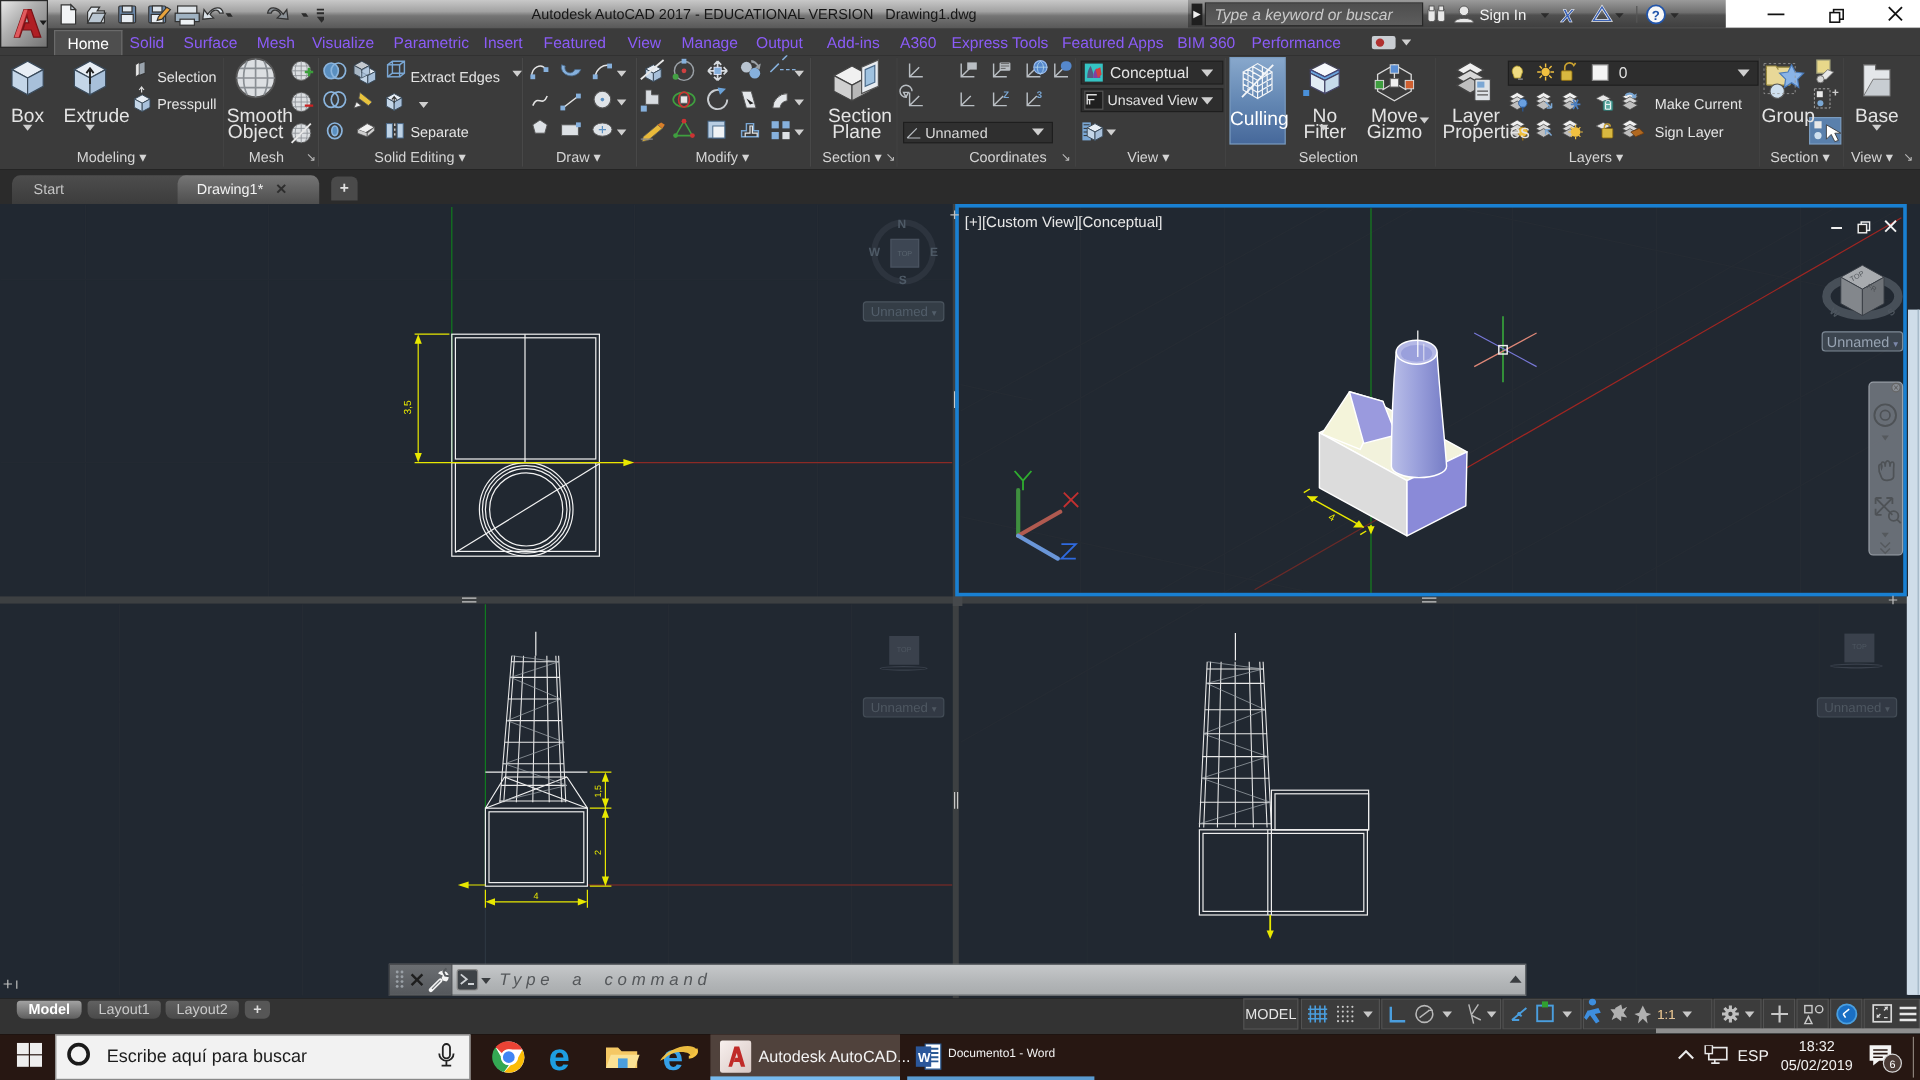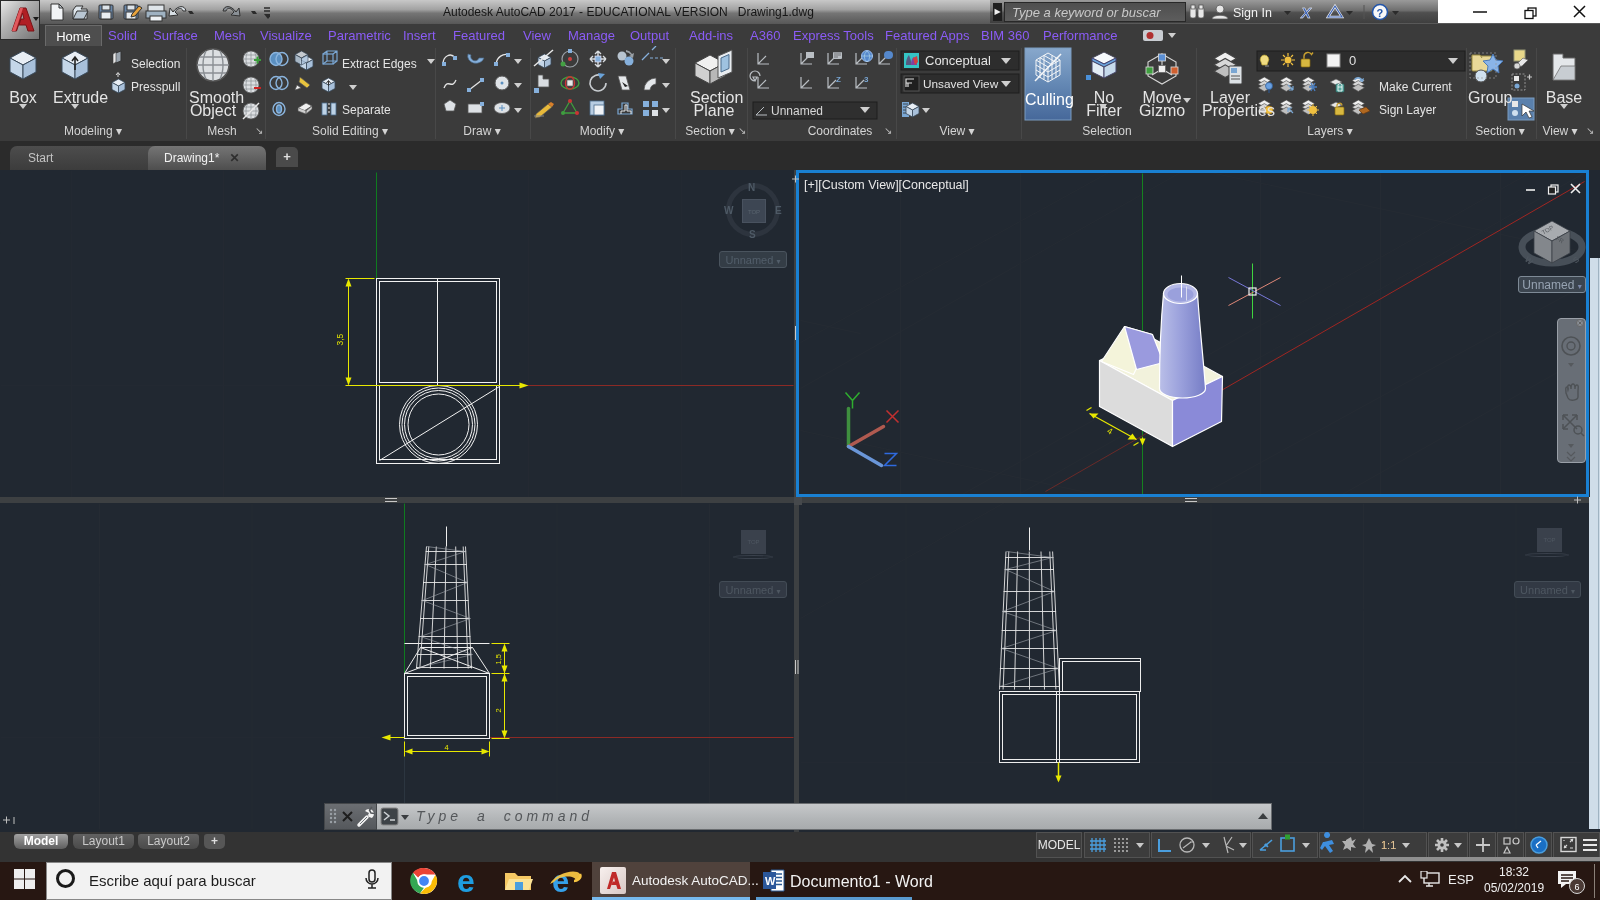--- a/index.html
+++ b/index.html
@@ -893,21 +893,21 @@
   </svg>
   <div class="abs" style="left:632px;top:873px;color:#f2f2f2;font-size:13.5px">Autodesk AutoCAD...</div>
 
   <div class="abs" style="left:756px;top:897px;width:156px;height:3px;background:#5a9bd0"></div>
   <svg class="abs" style="left:763px;top:868px" width="22" height="25" viewBox="0 0 22 25">
     <path d="M8 2 h13 v21 h-13 z" fill="#fff" stroke="#2a5a94" stroke-width="1"></path>
     <path d="M10 6 h9 M10 9.5 h9 M10 13 h9 M10 16.5 h9" stroke="#2a5a94" stroke-width="1.6"></path>
     <rect x="0" y="4" width="13" height="17" fill="#2b579a"></rect>
     <text x="2" y="17" font-size="11" fill="#fff" font-weight="bold">W</text>
   </svg>
-  <div class="abs" style="left:790px;top:873px;color:#f2f2f2;font-size:16px">Documento1 - Word</div>
+  <div class="abs" style="left:790px;top:873px;color:#f2f2f2;font-size:10px">Documento1 - Word</div>
 
   <svg class="abs" style="left:1396px;top:871px" width="48" height="20" viewBox="0 0 48 20">
     <path d="M3 11 l6 -6 6 6" fill="none" stroke="#e8e8e8" stroke-width="1.8"></path>
     <rect x="28" y="2" width="15" height="10" fill="none" stroke="#e8e8e8" stroke-width="1.4"></rect>
     <path d="M33 12 v3 M30 15 h7" stroke="#e8e8e8" stroke-width="1.4"></path>
     <rect x="25" y="0" width="6" height="7" fill="#271712" stroke="#e8e8e8" stroke-width="1.2"></rect>
   </svg>
   <div class="abs" style="left:1448px;top:872px;color:#f0f0f0;font-size:13px">ESP</div>
   <div class="abs" style="left:1484px;top:864px;width:60px;height:32px;color:#f0f0f0;font-size:12px;text-align:center;line-height:16px">18:32<br>05/02/2019</div>
   <svg class="abs" style="left:1556px;top:869px" width="30" height="26" viewBox="0 0 30 26">

